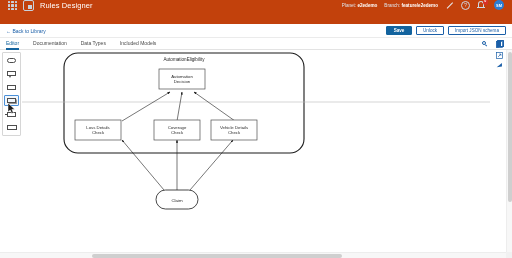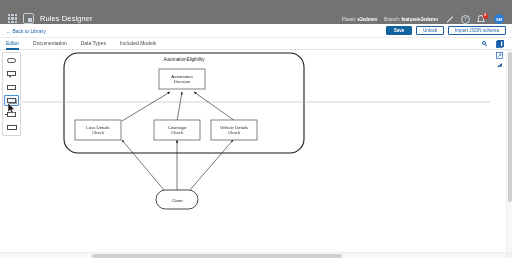--- a/index.html
+++ b/index.html
@@ -16,23 +16,23 @@
     color: #323130;
     position: relative;
   }
 
   
   .app-header {
     position: absolute;
     top: 0; left: 0;
     width: 512px;
     height: 24px;
-    background: #737373;
-    display: flex;
-    align-items: flex-end;
+    background: #c2410c;
+    display: flex;
+    align-items: flex-start;
     box-sizing: border-box;
     padding: 0 5px;
   }
   .hdr-left {
     display: flex;
     align-items: center;
     gap: 6px;
   }
   .waffle-icon {
     width: 9px; height: 9px;

